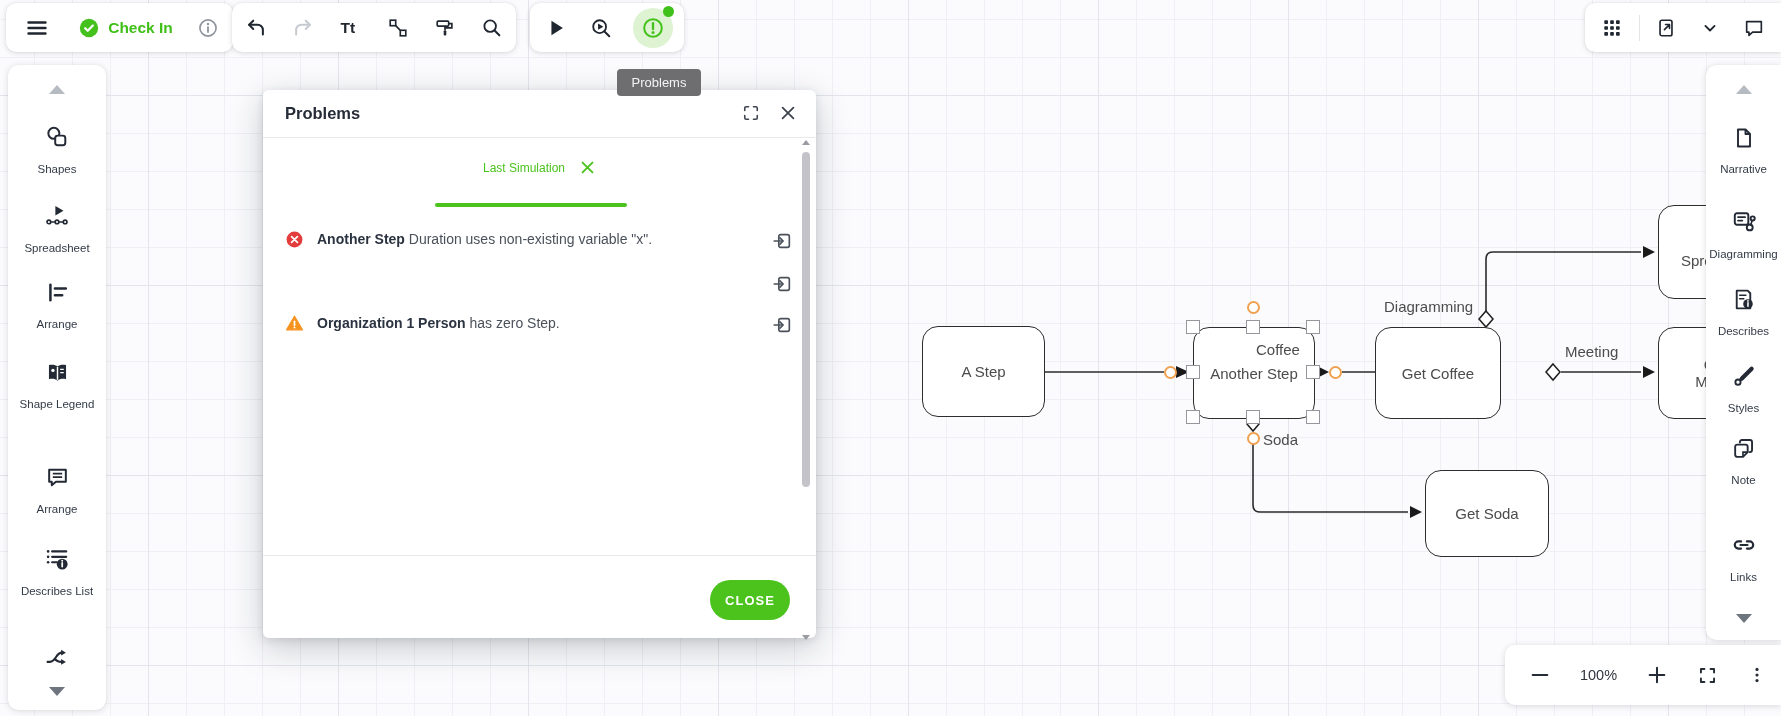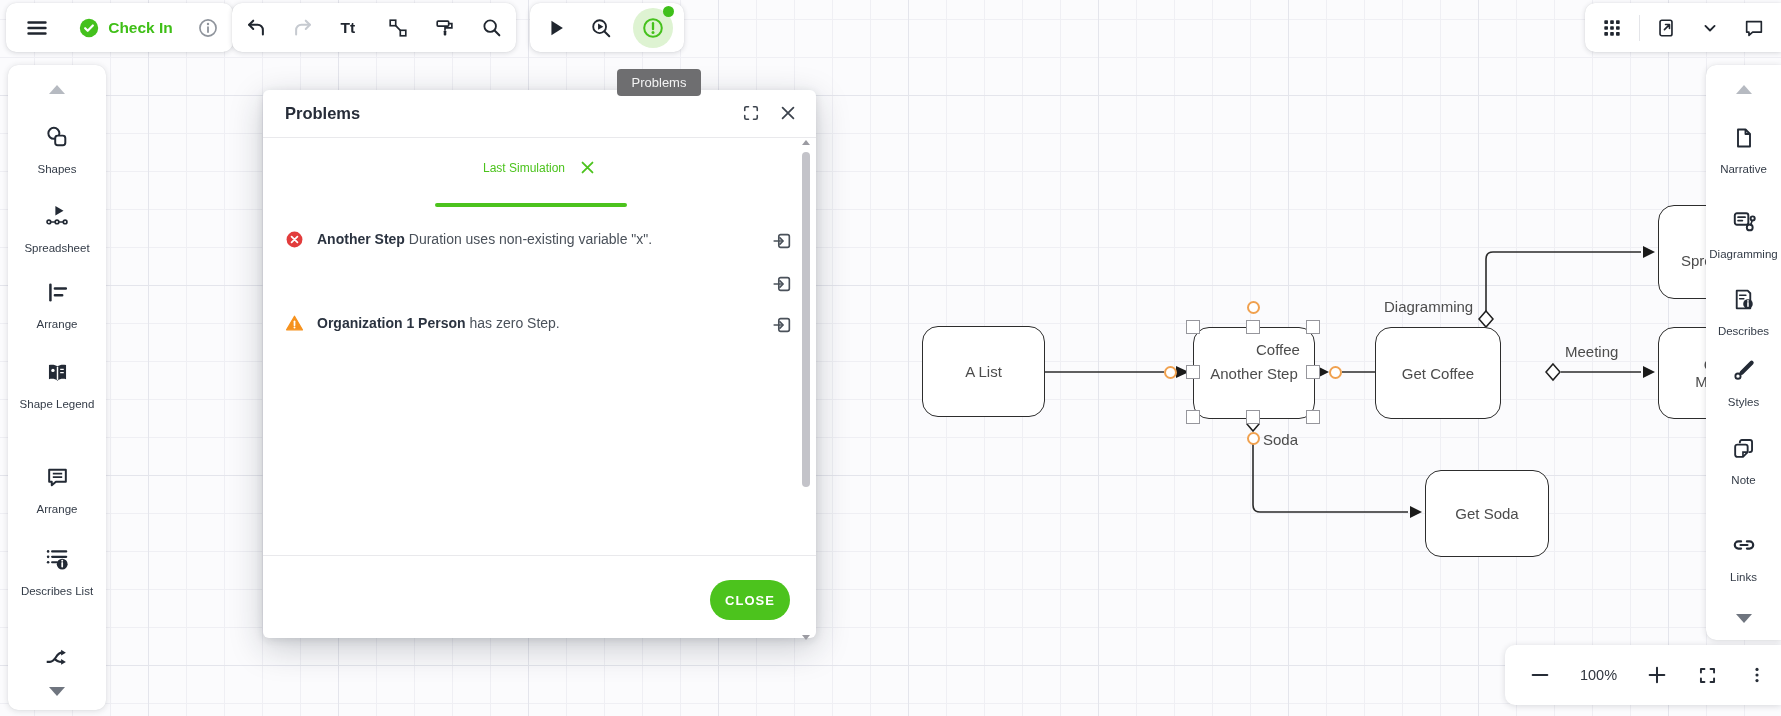--- a/index.html
+++ b/index.html
@@ -96,21 +96,21 @@
     <path d="M1410 506 L1422 512 L1410 518 Z"></path>
   </g>
   <g fill="#ffffff" stroke="#1f1f1f" stroke-width="1.5">
     <path d="M1486 311 L1493 319 L1486 327 L1479 319 Z"></path>
     <path d="M1553 364 L1560 372 L1553 380 L1546 372 Z"></path>
     <path d="M1253 417 L1259 424 L1253 431 L1247 424 Z"></path>
   </g>
 </svg>
 
 <div class="node" style="left:922px;top:326px;width:121px;height:89px">
-    <span>A List</span>
+    <span>A Step</span>
   </div>
 <div class="node" style="left:1193px;top:327px;width:120px;height:90px">
     <span>Another Step</span>
   </div>
 <div class="node" style="left:1375px;top:327px;width:124px;height:90px">
     <span>Get Coffee</span>
   </div>
 <div class="node" style="left:1425px;top:470px;width:122px;height:85px">
     <span>Get Soda</span>
   </div>
@@ -363,21 +363,21 @@
     <svg width="25" height="25" viewBox="0 0 24 24">
         <path d="M5.5 3.5h10.5l2.5 2.5v14.5H5.5z" fill="none" stroke="currentColor" stroke-width="1.8" stroke-linejoin="round"></path>
         <path d="M8.3 8h6M8.3 11.3h4" stroke="currentColor" stroke-width="1.5" stroke-linecap="round"></path>
         <circle cx="16.3" cy="16.3" r="4.6" fill="currentColor"></circle>
         <path d="M16.3 15.2v3.2" stroke="#fff" stroke-width="1.5" stroke-linecap="round"></path>
         <circle cx="16.3" cy="13.4" r="0.85" fill="#fff"></circle>
       </svg>
     <span class="lbl">Describes</span>
   </div>
 
-  <div class="side-item" style="top:293px">
+  <div class="side-item" style="top:299px">
     <svg width="25" height="25" viewBox="0 0 24 24">
         <path d="M10.2 14.2 19.8 4.6" stroke="currentColor" stroke-width="4" stroke-linecap="round"></path>
         <circle cx="6.7" cy="17.4" r="2.5" fill="none" stroke="currentColor" stroke-width="1.8"></circle>
       </svg>
     <span class="lbl">Styles</span>
   </div>
 
   <div class="side-item" style="top:371px">
     <svg width="25" height="25" viewBox="0 0 24 24">
         <path d="M8.5 7V5.8a2 2 0 0 1 2-2h7.7a2 2 0 0 1 2 2v7.7a2 2 0 0 1-2 2H17" fill="none" stroke="currentColor" stroke-width="1.8"></path>

